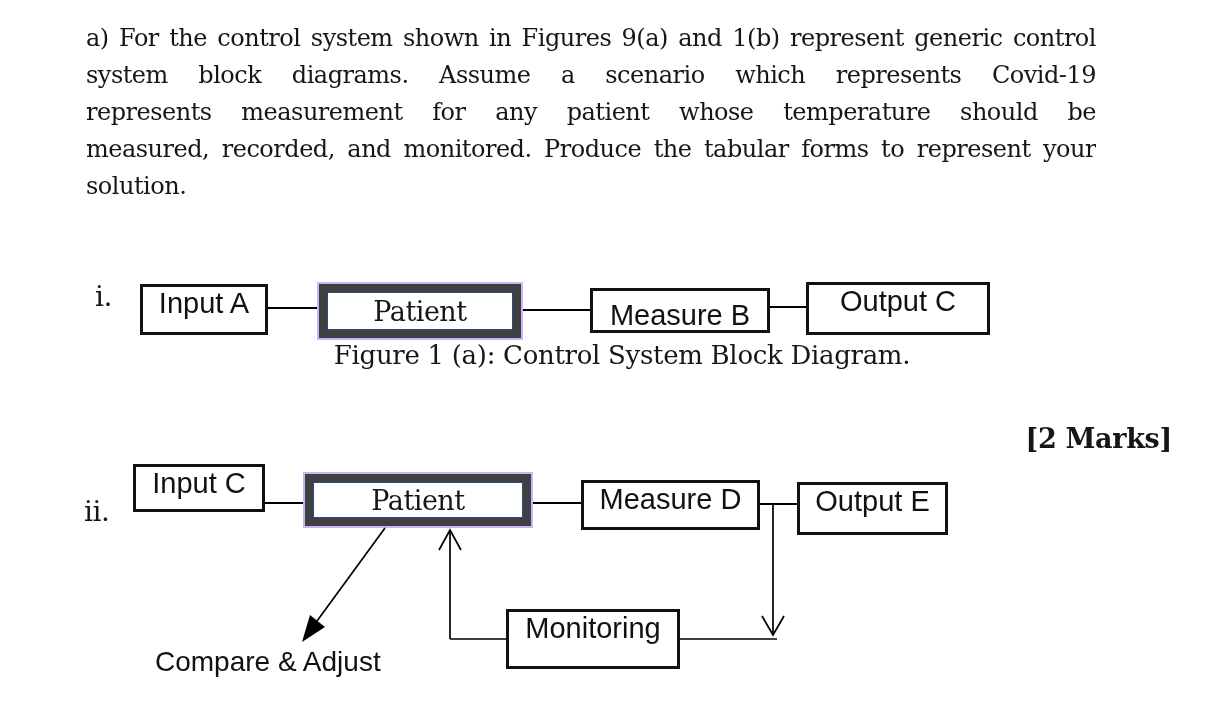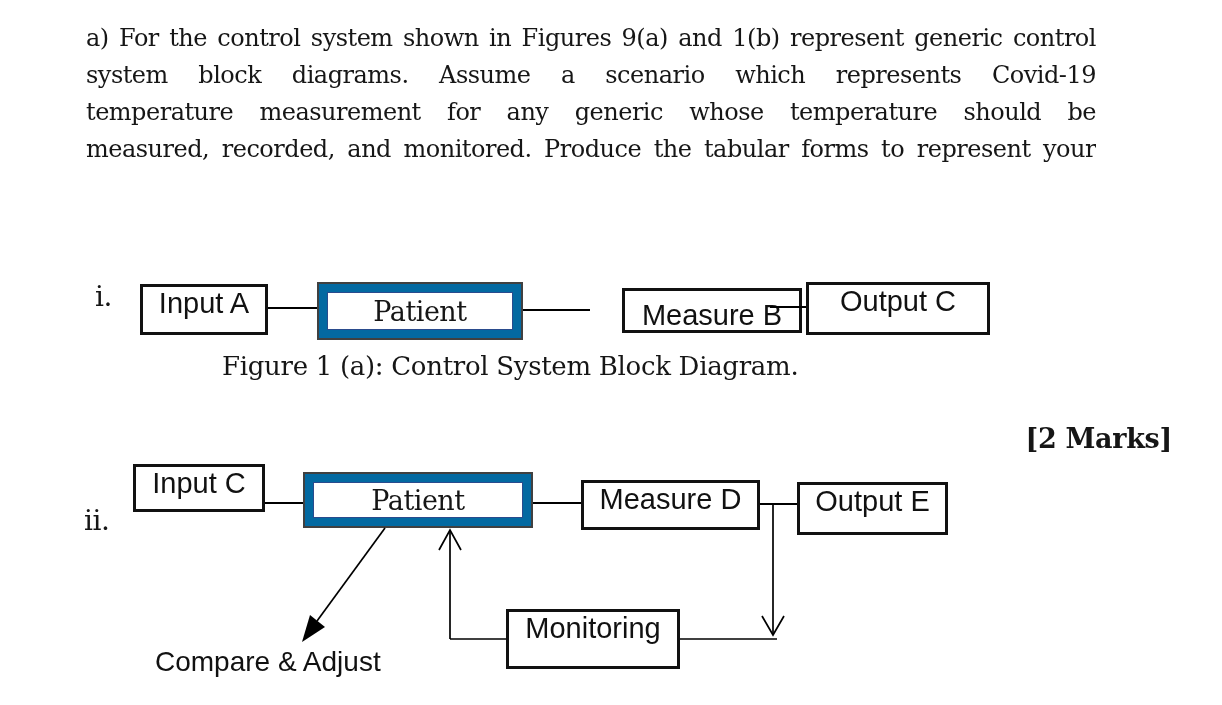--- a/index.html
+++ b/index.html
@@ -38,27 +38,27 @@
     background: #ffffff;
     border: 3px solid #111111;
     display: flex;
     align-items: flex-start;
     justify-content: center;
     font-family: "Liberation Sans", sans-serif;
     font-size: 29px;
     color: #111111;
     overflow: hidden;
   }
-  .blk.low { align-items: flex-end; line-height: 0.95; margin-left: 32px; }
+  .blk.low { align-items: flex-end; line-height: 0.95; }
 
   
   .patient {
     position: absolute;
-    background: #0369a1;
-    border: 2px solid #404040;
+    background: #404040;
+    border: 2px solid #c4b5fd;
   }
   .patient .inner {
     position: absolute;
     inset: 8px;
     background: #ffffff;
     border: 1px solid #2A4B8D;
     display: flex;
     align-items: center;
     justify-content: center;
     font-family: "DejaVu Serif", serif;
@@ -69,22 +69,23 @@
 
   .roman {
     position: absolute;
     font-size: 28px;
     letter-spacing: -0.5px;
   }
 
   .caption {
     position: absolute;
     left: 222px;
-    top: 351px;
+    top: 340px;
     width: 800px;
+    text-align: center;
     font-size: 26px;
     letter-spacing: -0.3px;
   }
 
   .marks {
     position: absolute;
     left: 1000px;
     top: 423px;
     width: 172px;
     text-align: right;
@@ -109,22 +110,23 @@
   }
 </style>
 </head>
 <body>
 
 <div class="page">
 
   <div class="question">
     <div class="q-line">a) For the control system shown in Figures 9(a) and 1(b) represent generic control</div>
     <div class="q-line">system block diagrams. Assume a scenario which represents Covid-19</div>
-    <div class="q-line">temperature measurement for any generic whose temperature should be</div>
+    <div class="q-line">represents measurement for any patient whose temperature should be</div>
     <div class="q-line">measured, recorded, and monitored. Produce the tabular forms to represent your</div>
+    <div class="q-line last">solution.</div>
   </div>
 
   <div class="roman" style="left:95px; top:280px;">i.</div>
 
   <div class="blk" style="left:140px; top:284px; width:128px; height:51px;">
     <span>Input A</span>
   </div>
 
   <div class="patient" style="left:317px; top:282px; width:206px; height:58px;">
     <div class="inner">Patient</div>
@@ -135,21 +137,21 @@
   </div>
 
   <div class="blk" style="left:806px; top:282px; width:184px; height:53px;">
     <span>Output C</span>
   </div>
 
   <div class="caption">Figure 1 (a): Control System Block Diagram.</div>
 
   <div class="marks">[2 Marks]</div>
 
-  <div class="roman" style="left:84px; top:495px;margin-top:9px;">ii.</div>
+  <div class="roman" style="left:84px; top:495px;">ii.</div>
 
   <div class="blk" style="left:133px; top:464px; width:132px; height:48px;">
     <span>Input C</span>
   </div>
 
   <div class="patient" style="left:303px; top:472px; width:230px; height:56px;">
     <div class="inner">Patient</div>
   </div>
 
   <div class="blk" style="left:581px; top:480px; width:179px; height:50px;">

